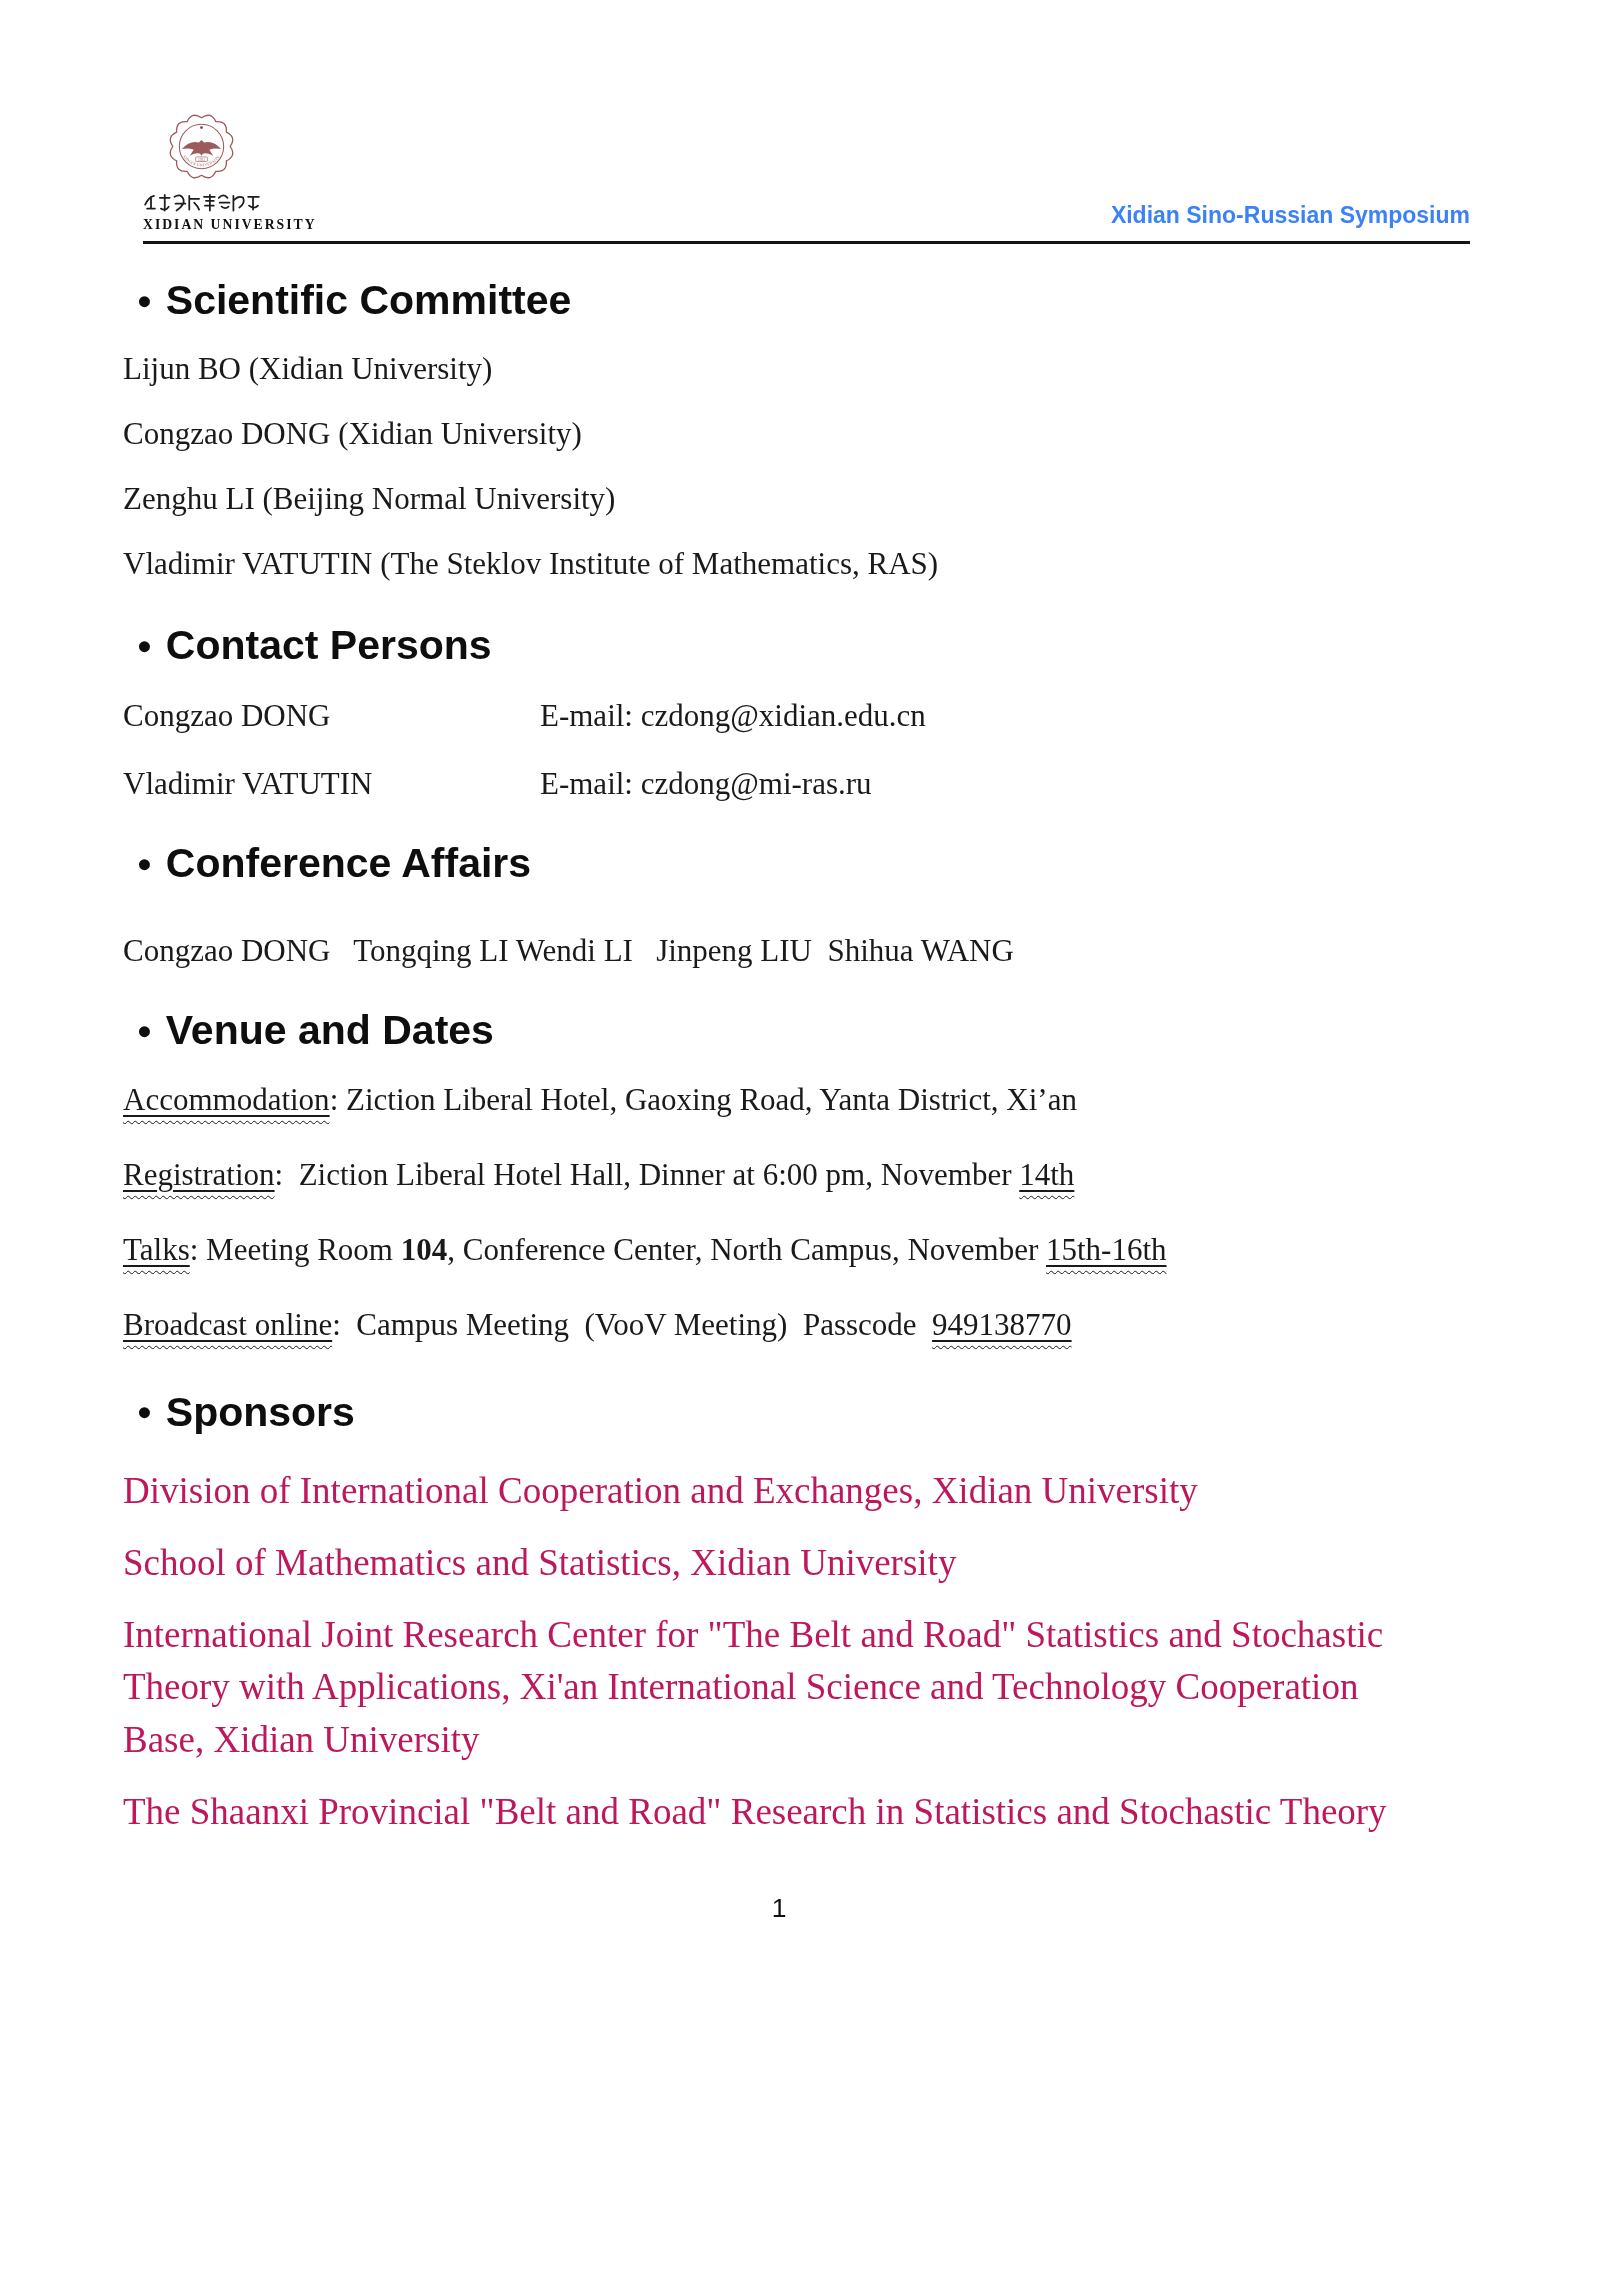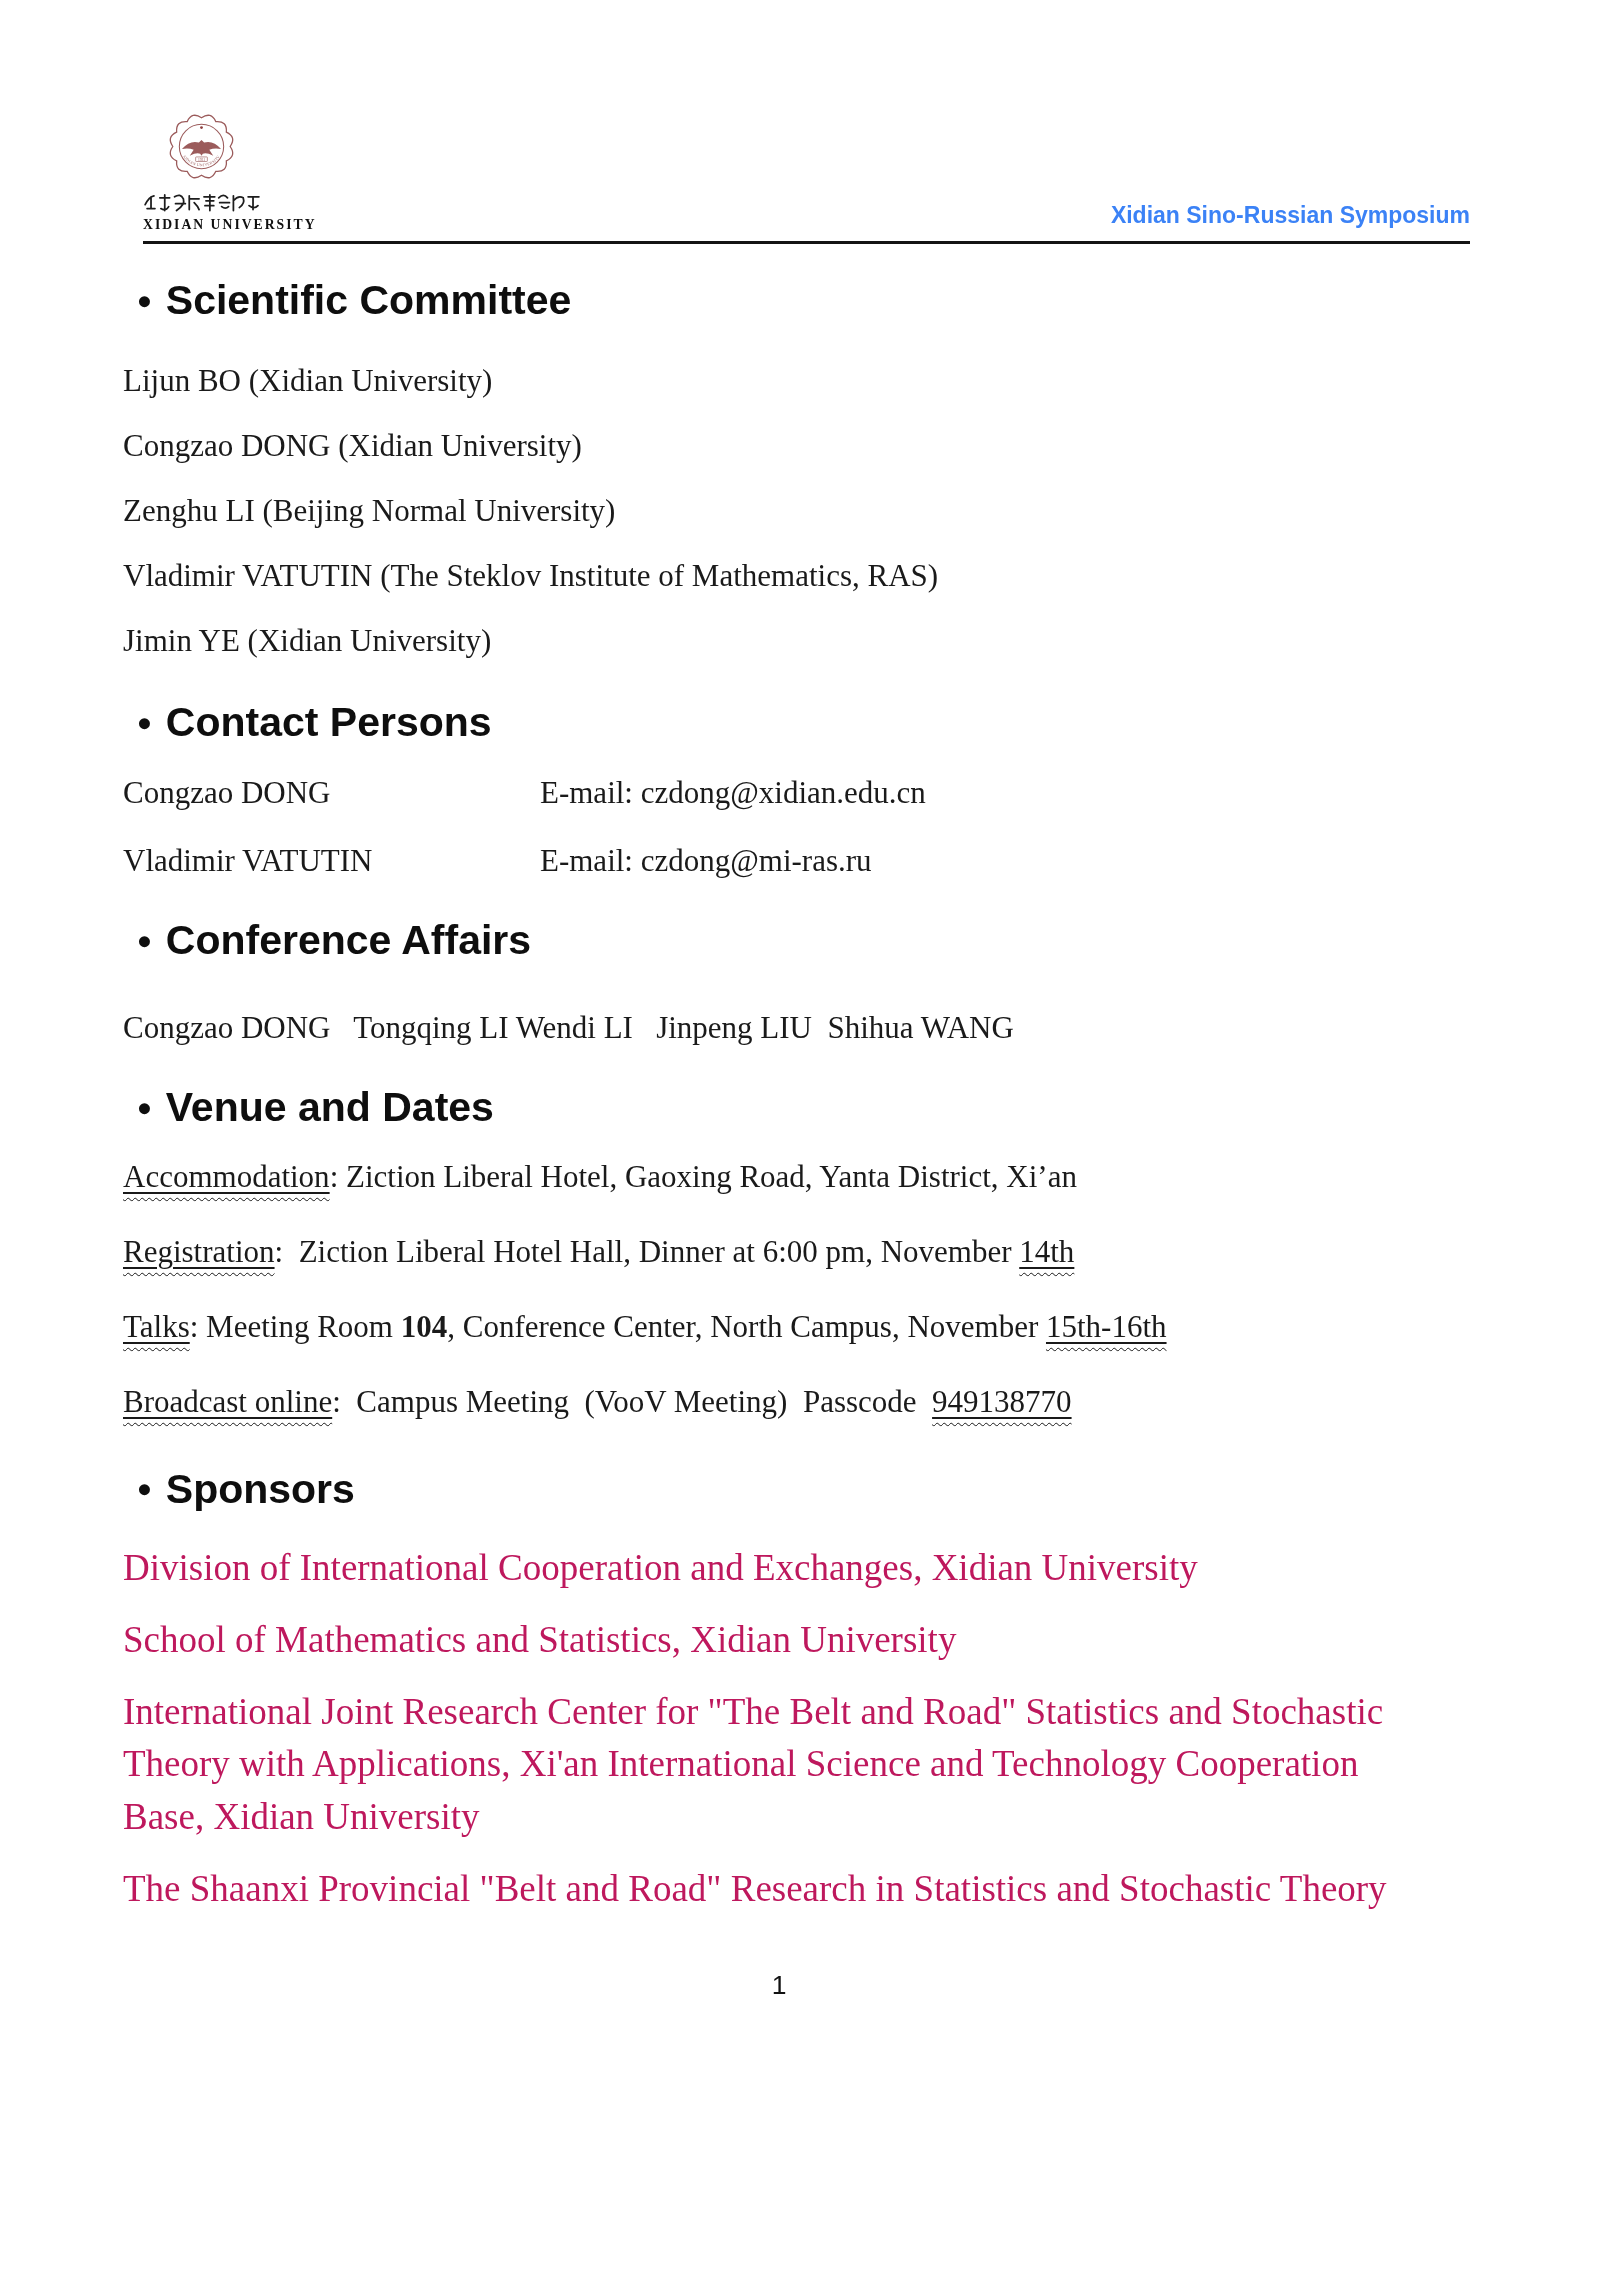--- a/index.html
+++ b/index.html
@@ -30,21 +30,21 @@
     padding-left:13.7px;margin:0;
   }
   .sec-heading .bullet{font-size:25.5px;margin-right:13.7px;line-height:1;}
   .h-sci{margin-top:33px;}
   .h-contact{margin-top:43px;}
   .h-affairs{margin-top:41px;}
   .h-venue{margin-top:41px;}
   .h-sponsors{margin-top:49px;}
   .body-text{font-size:31px;line-height:1;color:#1a1a1a;}
   
-  .committee{margin-top:41px;}
+  .committee{margin-top:29px;}
   .committee p{margin:0 0 34px 0;}
   
   .contacts{margin-top:31px;}
   .contact-row{display:flex;margin-bottom:37px;}
   .contact-name{width:417px;flex:none;white-space:nowrap;}
   .contact-email{white-space:nowrap;}
   
   .affairs-line{margin-top:48px;white-space:pre-wrap;}
   
   .venue{margin-top:29px;}
@@ -106,21 +106,20 @@
     <h1 class="sec-heading h-sci">
       <span class="bullet">●</span>
       <span>Scientific Committee</span>
     </h1>
     <div class="committee body-text">
 
     <p>Lijun BO (Xidian University)</p>
         <p>Congzao DONG (Xidian University)</p>
         <p>Zenghu LI (Beijing Normal University)</p>
         <p>Vladimir VATUTIN (The Steklov Institute of Mathematics, RAS)</p>
-        <p>Jimin YE (Xidian University)</p>
       </div>
 
     <h1 class="sec-heading h-contact">
       <span class="bullet">●</span>
       <span>Contact Persons</span>
     </h1>
     <div class="contacts body-text">
 
     <div class="contact-row">
         <span class="contact-name">Congzao DONG</span>

